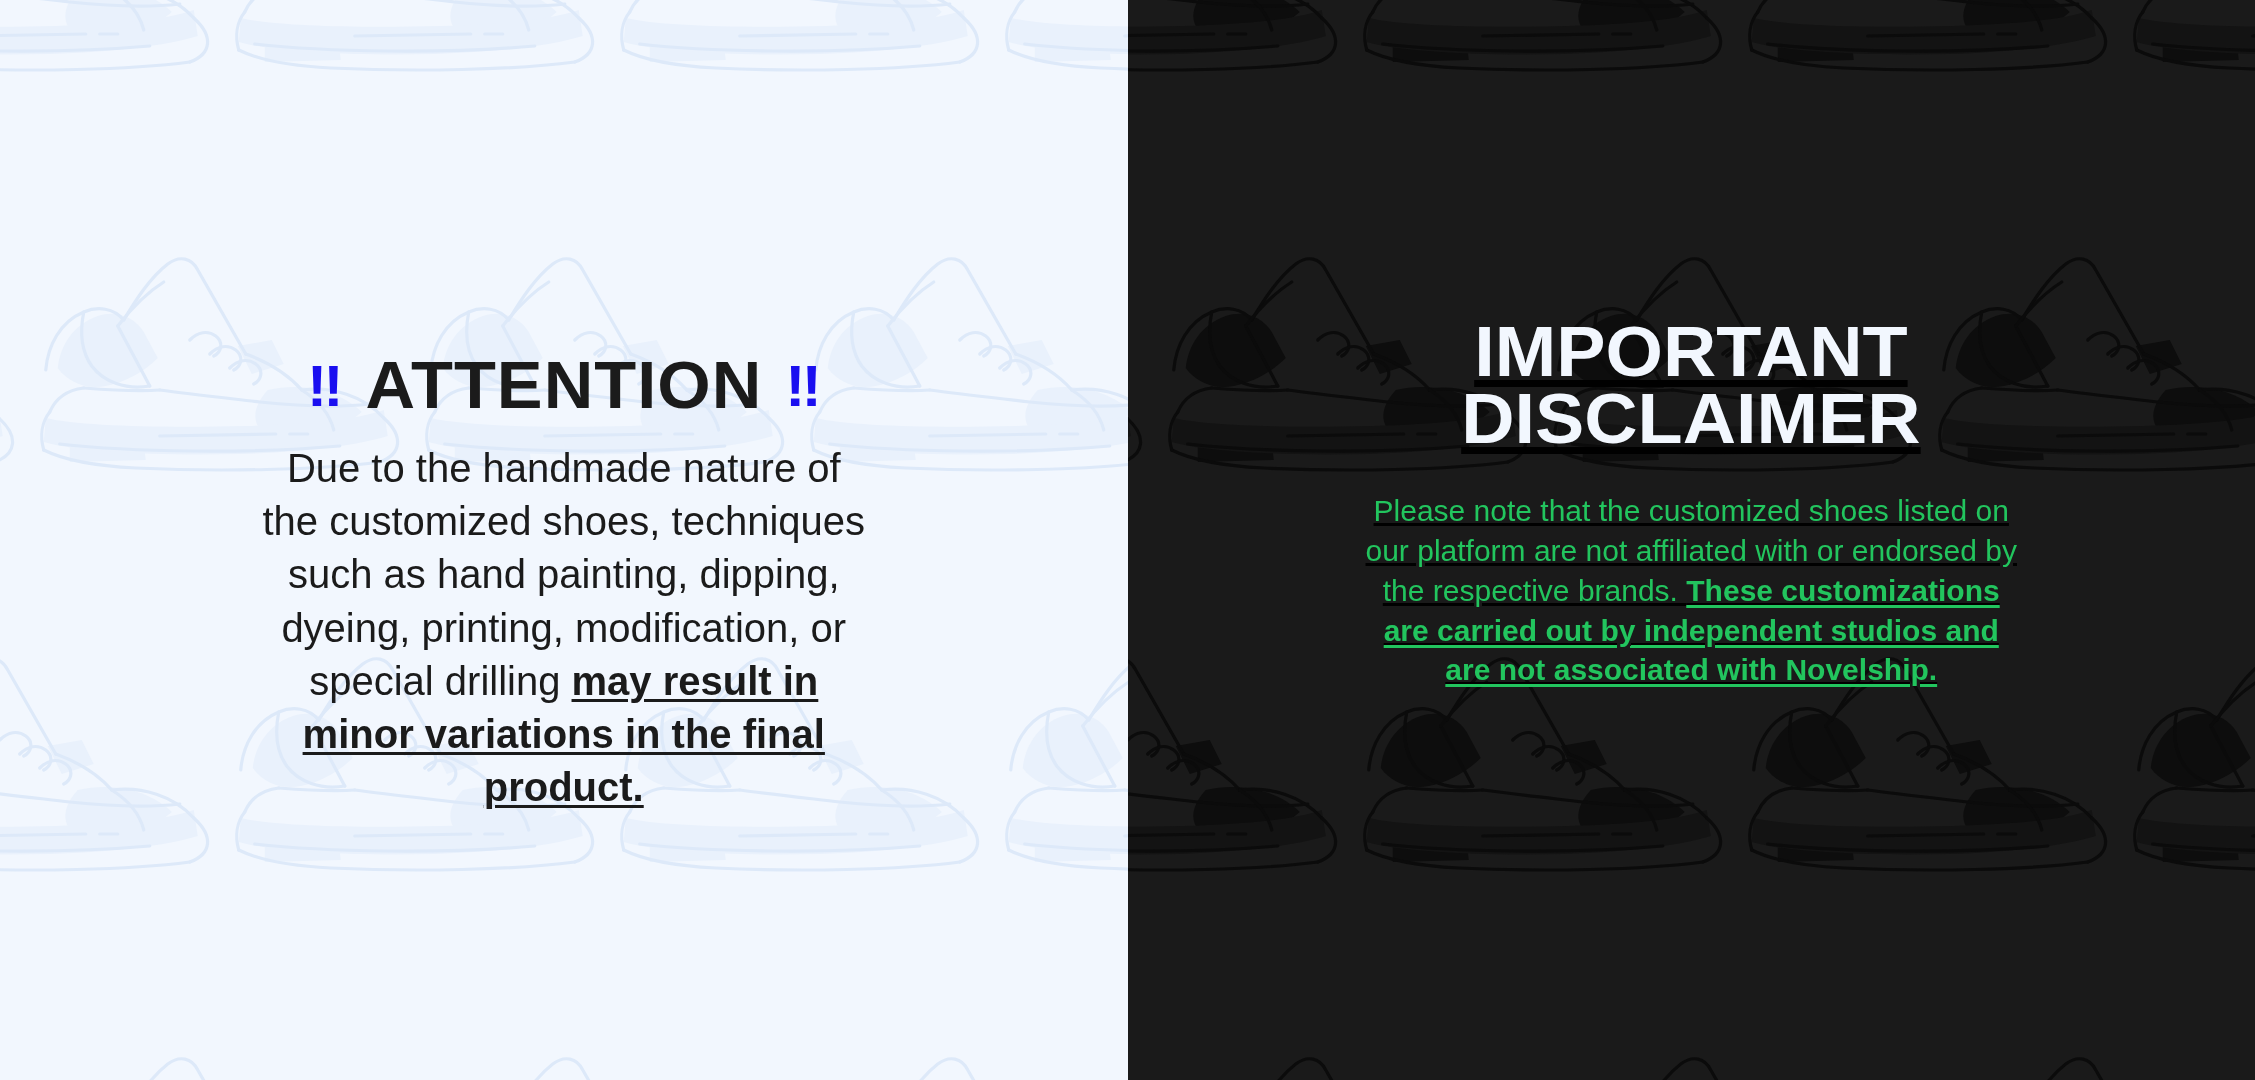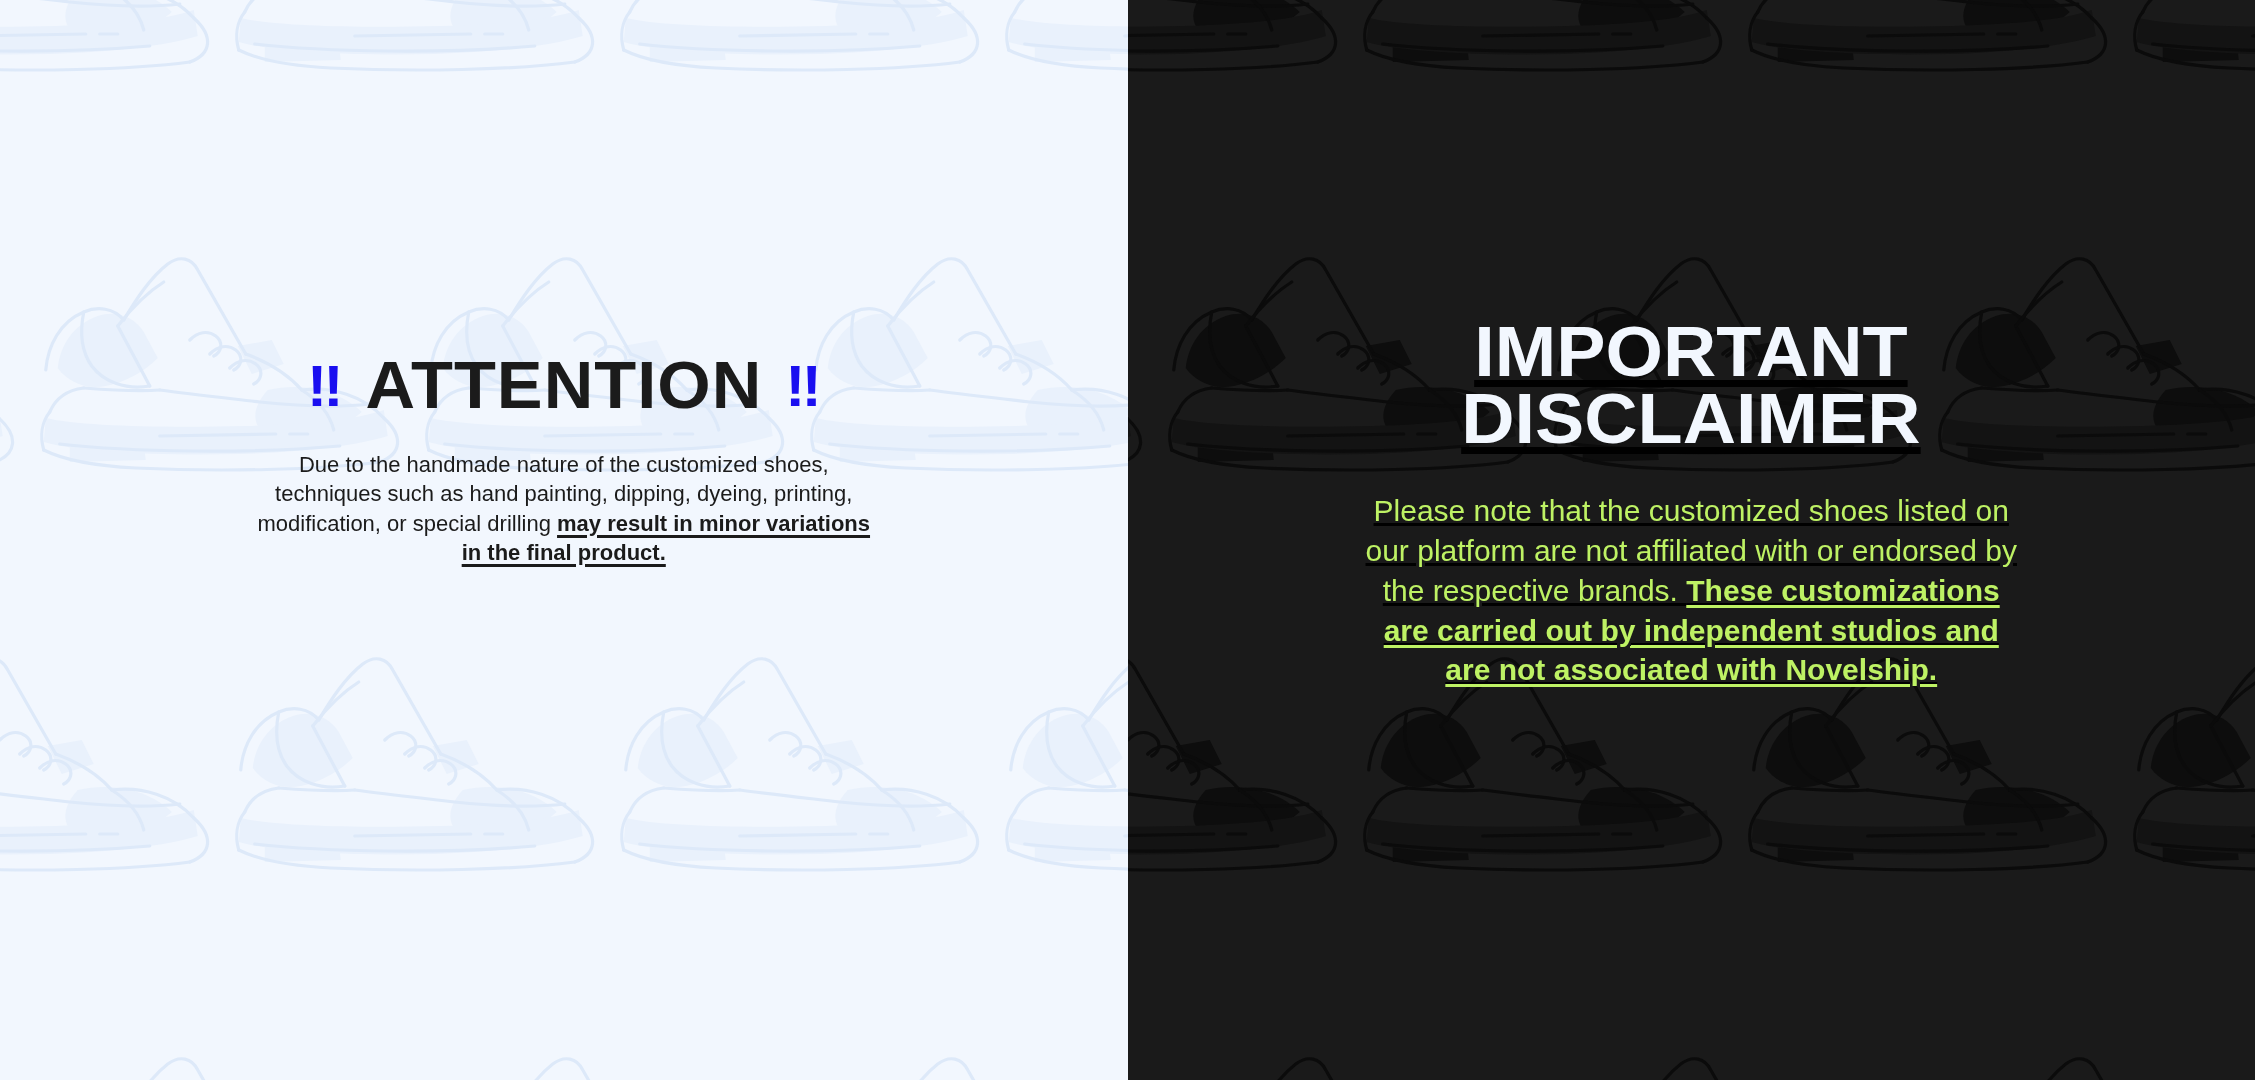--- a/index.html
+++ b/index.html
@@ -92,30 +92,30 @@
 
   .body-copy {
     margin: 0;
     text-align: center;
     font-family: "Liberation Sans", sans-serif;
     font-weight: 400;
     line-height: 1.33;
   }
 
   .body-left {
-    margin-top: 32px;
-    font-size: 22px;
+    margin-top: 24px;
+    font-size: 40px;
     color: #1b1b1b;
     width: 620px;
   }
 
   .body-right {
     margin-top: 38px;
     font-size: 30px;
-    color: #bef264;
+    color: #22c55e;
     width: 660px;
   }
 
   .emph {
     font-weight: 700;
     text-decoration: underline;
     text-underline-offset: 4px;
     text-decoration-thickness: 2.5px;
   }
 </style>

